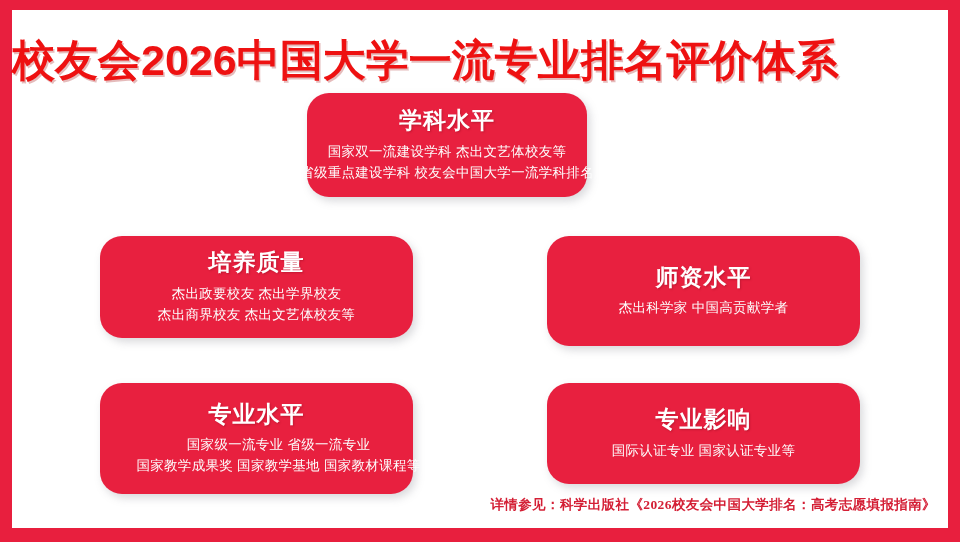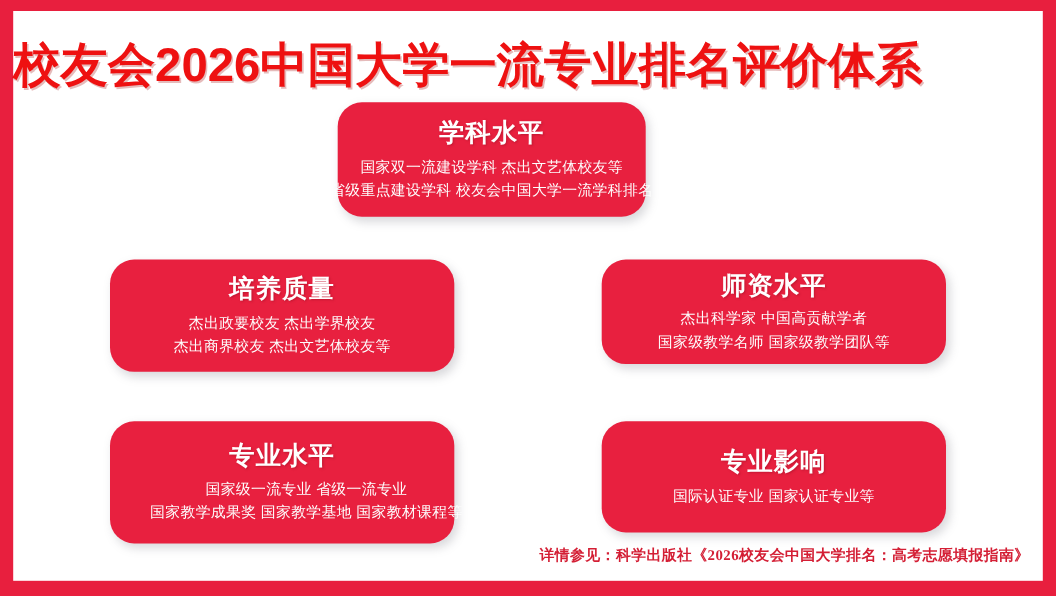--- a/index.html
+++ b/index.html
@@ -74,21 +74,21 @@
     font-weight: normal;
     letter-spacing: 0.3px;
   }
   .card-line {
     white-space: nowrap;
   }
 
   
   .card-discipline { left: 295px; top: 83px;  width: 280px; height: 104px; }
   .card-training   { left:  88px; top: 226px; width: 313px; height: 102px; }
-  .card-faculty    { left: 535px; top: 226px; width: 313px; height: 95px; }
+  .card-faculty    { left: 535px; top: 226px; width: 313px; height: 110px; }
   .card-major      { left:  88px; top: 373px; width: 313px; height: 111px; }
   .card-influence  { left: 535px; top: 373px; width: 313px; height: 101px; }
 
   .card-discipline .card-lines { font-size: 13.5px; }
   .card-major .card-lines { font-size: 13.5px; margin-left: 44px; }
 
   
   .footer {
     position: absolute;
     right: 12px;
@@ -123,21 +123,20 @@
       <div class="card-lines">
         <div class="card-line">杰出政要校友  杰出学界校友</div>
         <div class="card-line">杰出商界校友  杰出文艺体校友等</div>
       </div>
     </div>
 
     <div class="card card-faculty">
       <div class="card-title">师资水平</div>
       <div class="card-lines">
         <div class="card-line">杰出科学家  中国高贡献学者</div>
-        <div class="card-line">国家级教学名师  国家级教学团队等</div>
       </div>
     </div>
 
     <div class="card card-major">
       <div class="card-title">专业水平</div>
       <div class="card-lines">
         <div class="card-line">国家级一流专业  省级一流专业</div>
         <div class="card-line">国家教学成果奖  国家教学基地 国家教材课程等</div>
       </div>
     </div>

